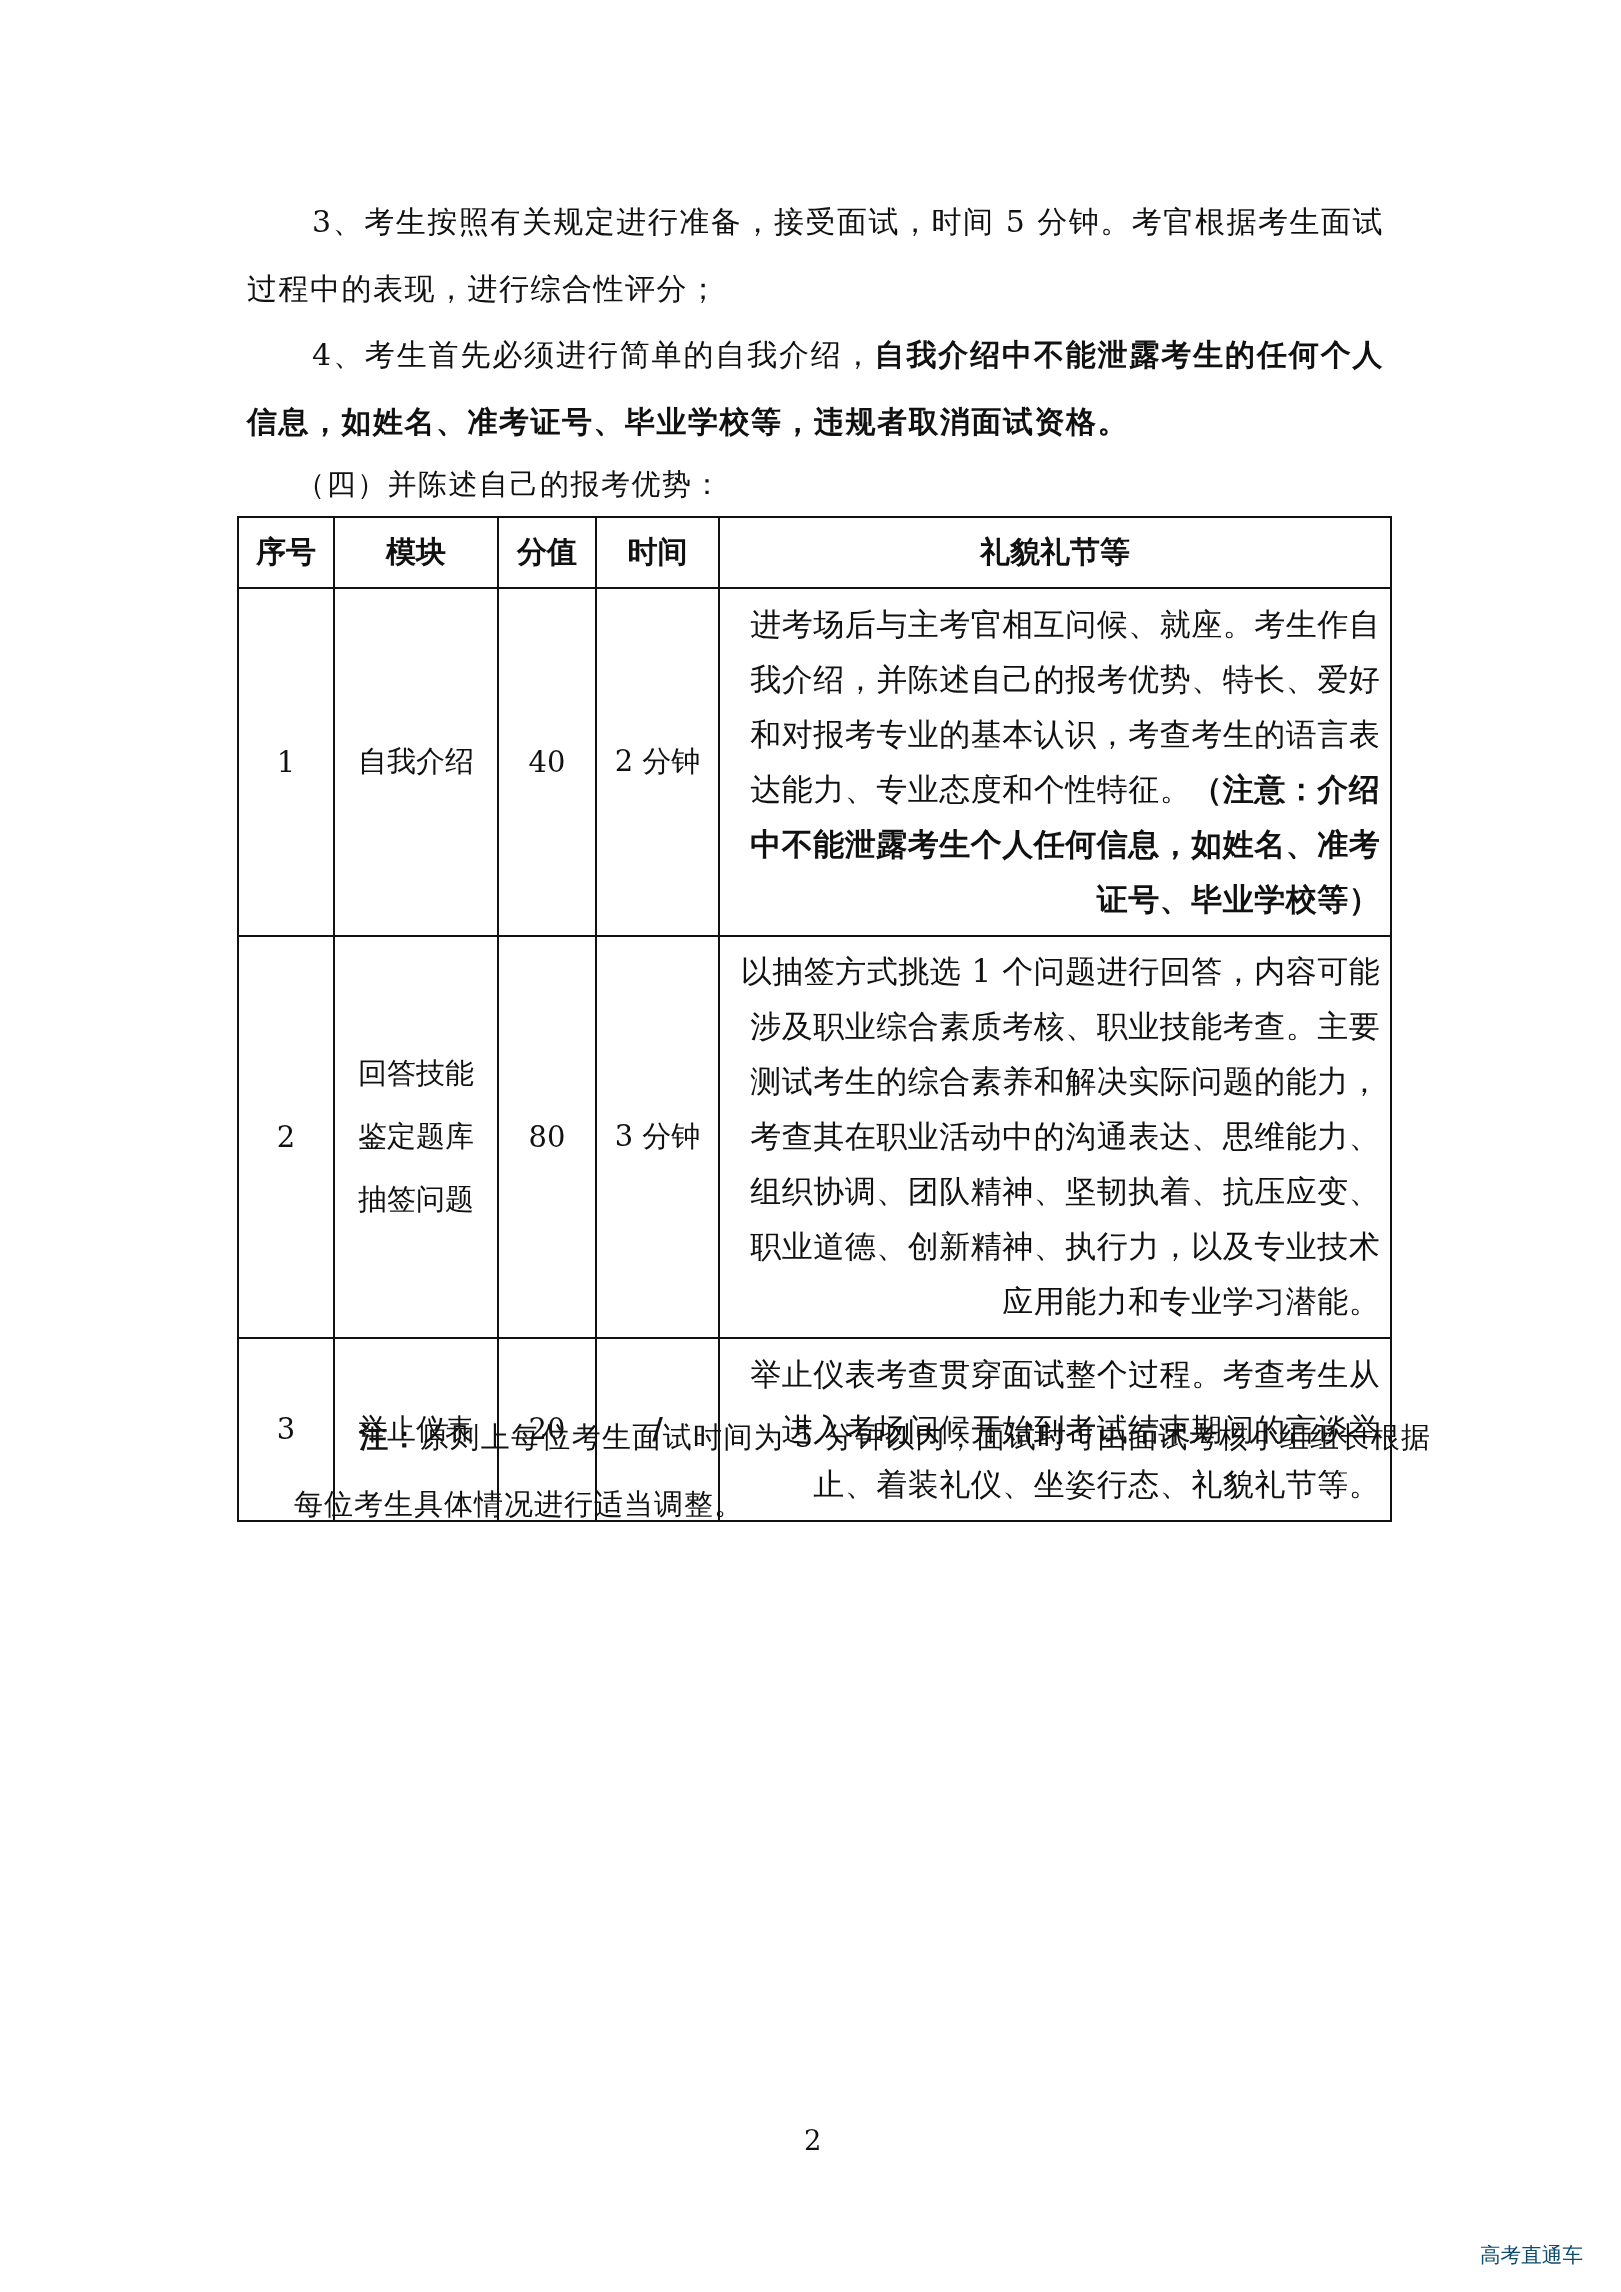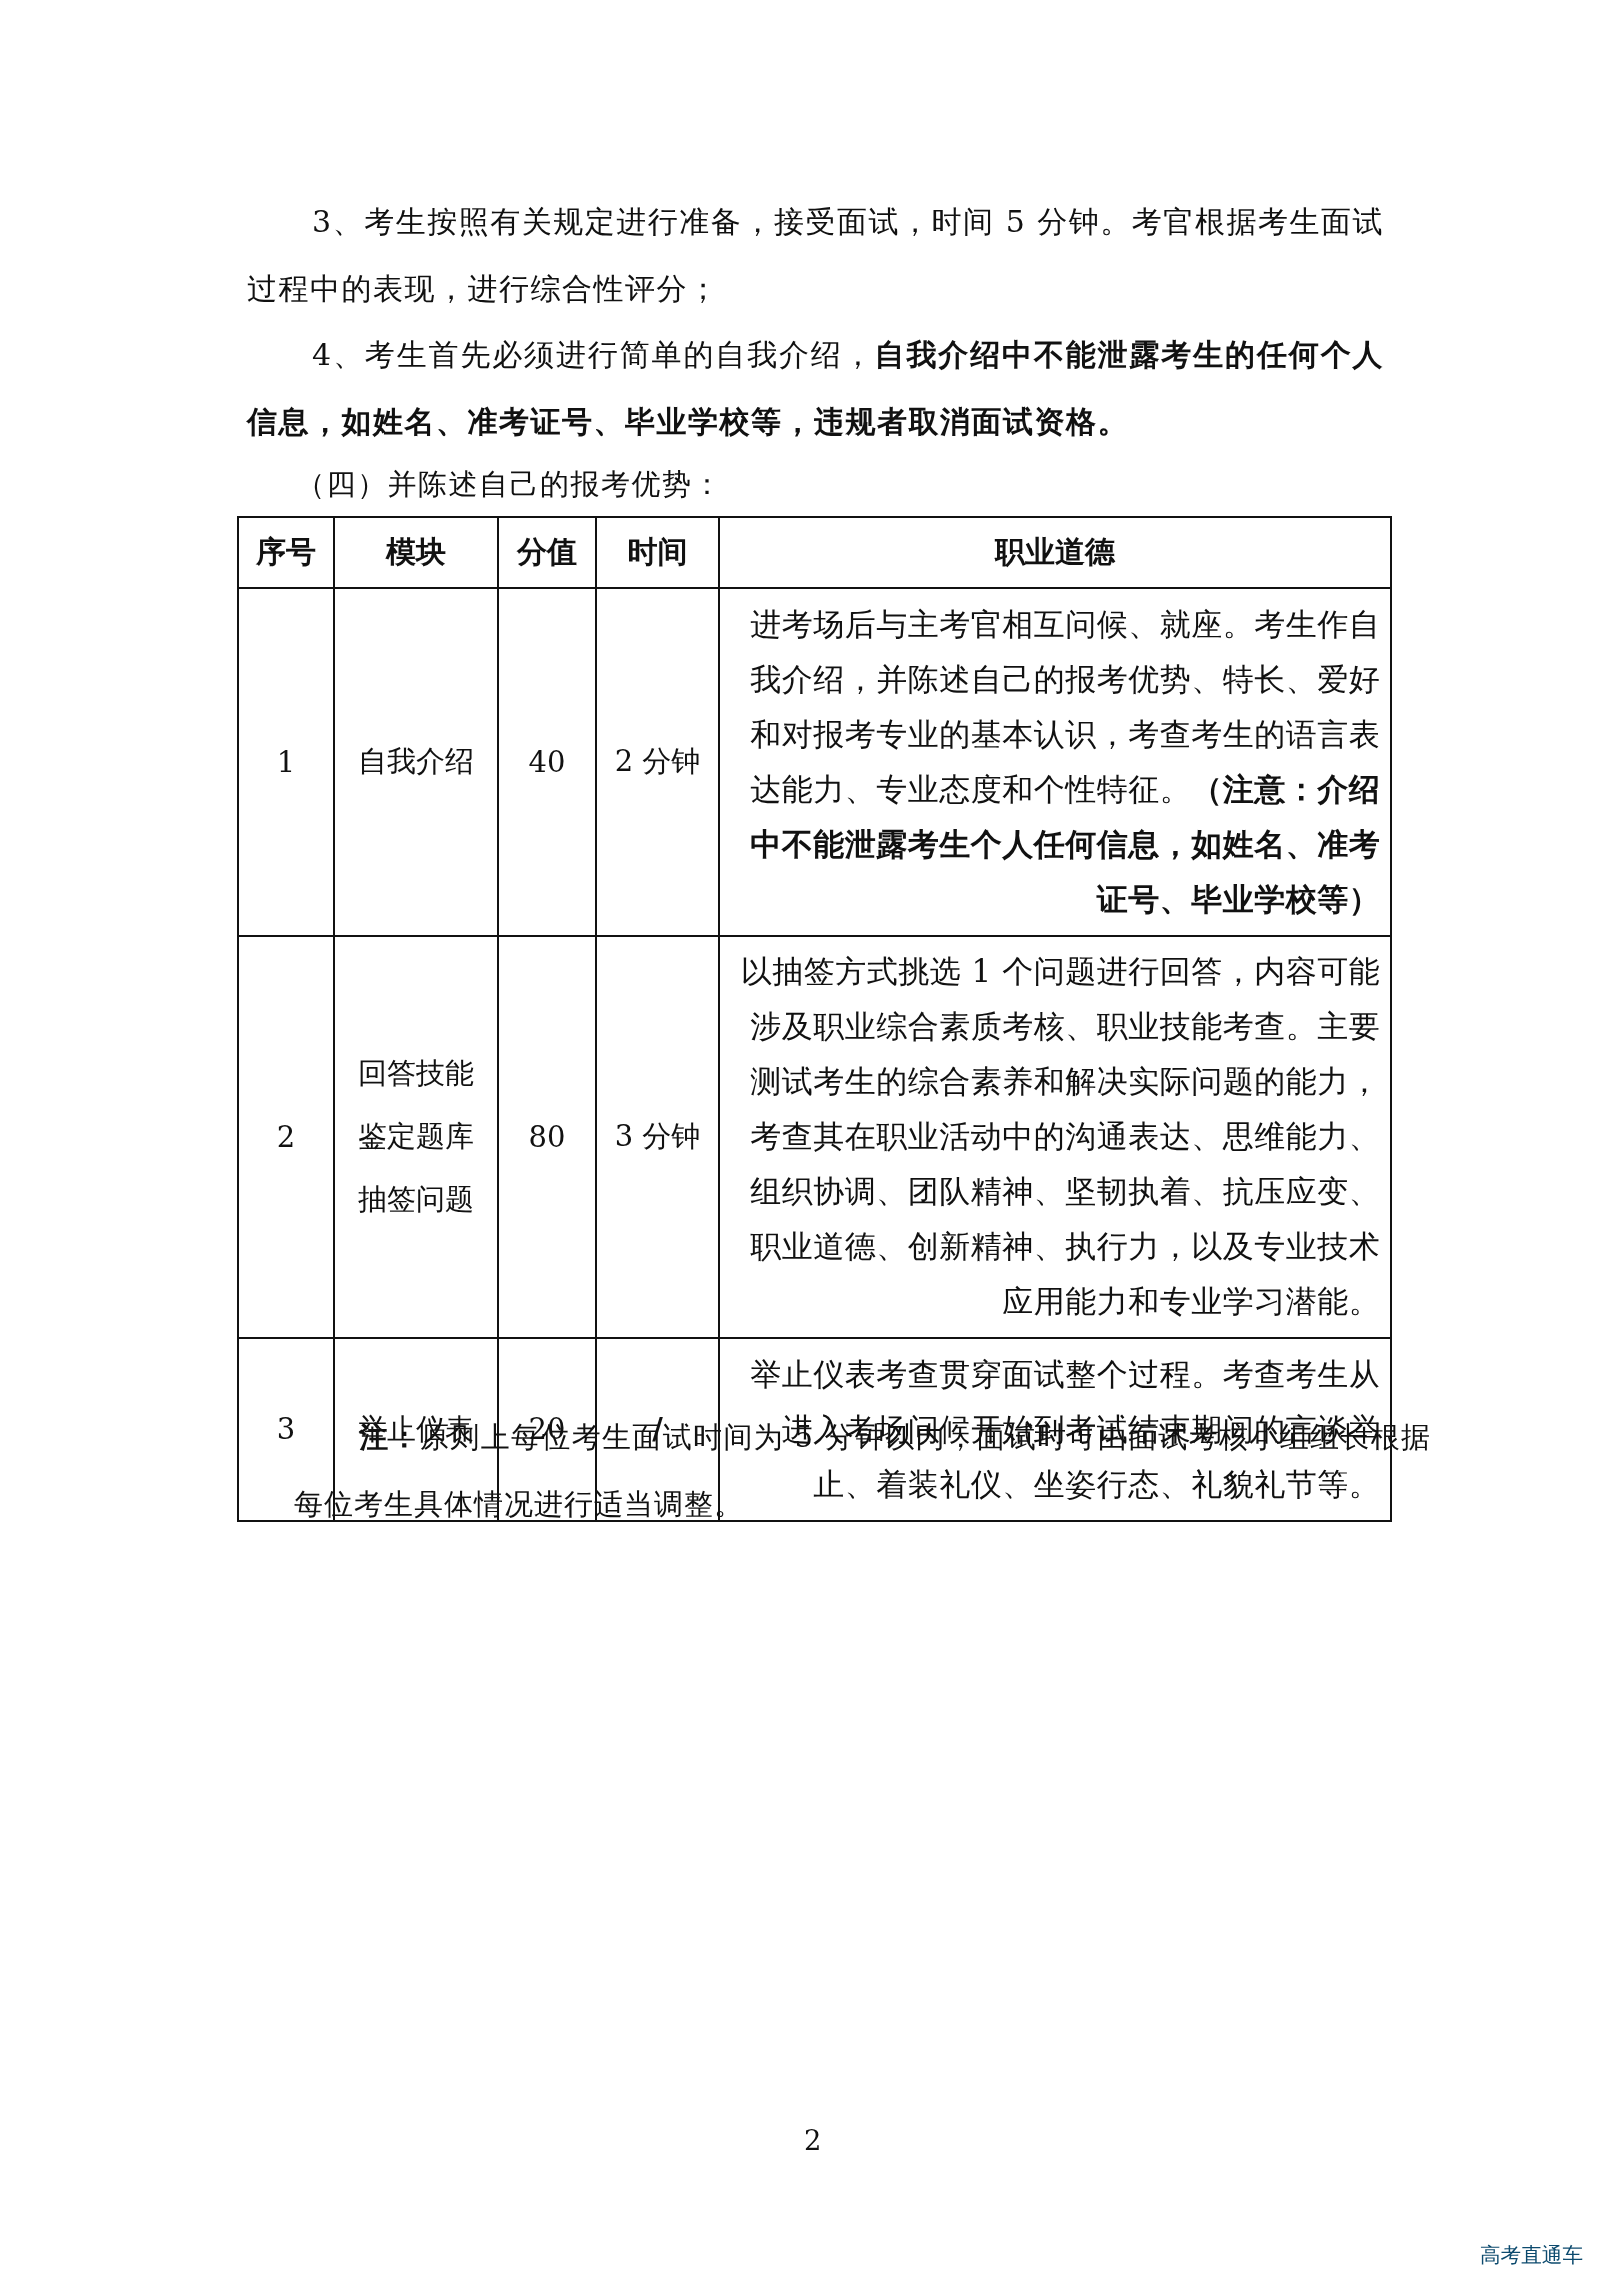--- a/index.html
+++ b/index.html
@@ -64,21 +64,21 @@
         <col style="width:98px">
         <col style="width:123px">
         <col>
     </colgroup>
     <thead>
       <tr>
         <th>序号</th>
         <th>模块</th>
         <th>分值</th>
         <th>时间</th>
-        <th>职业道德</th>
+        <th>礼貌礼节等</th>
       </tr>
     </thead>
     <tbody>
       <tr class="row1">
         <td>1</td>
         <td>
             <div class="module-lines">
               <div>自我介绍</div>
             </div>
           </td>

